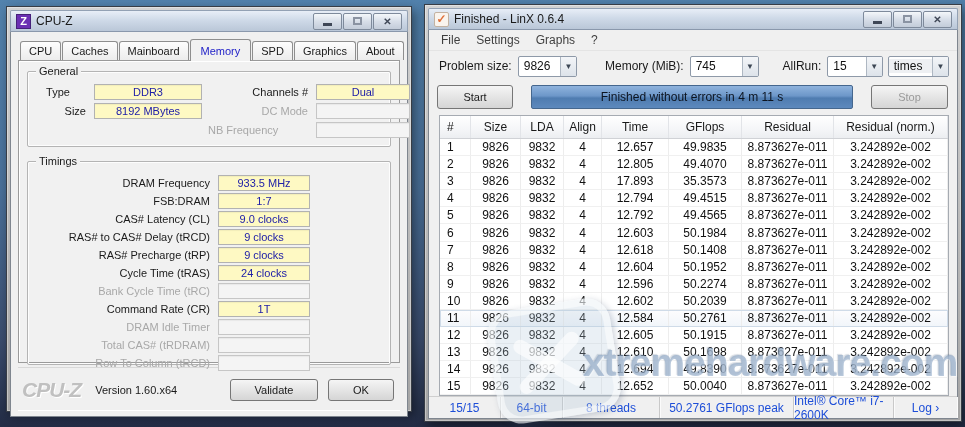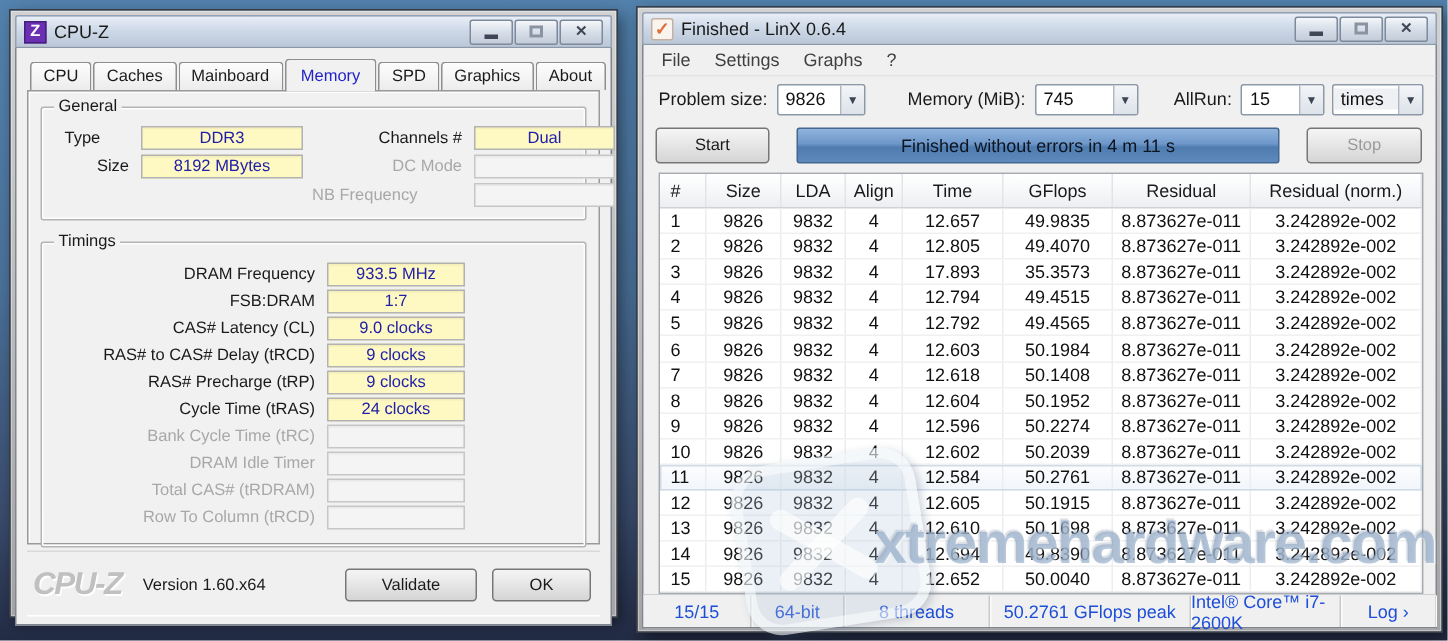--- a/index.html
+++ b/index.html
@@ -185,21 +185,21 @@
           <div class="tab">Mainboard</div>
           <div class="tab selected">Memory</div>
           <div class="tab">SPD</div>
           <div class="tab">Graphics</div>
           <div class="tab">About</div>
         </div>
       <div class="tabpage">
 
         <div class="groupbox" id="general-group">
           <span class="grouplabel">General</span>
-          <div class="g-abs glabel" style="left:15px;top:14px;width:52px;text-align:left;">Type</div>
+          <div class="g-abs glabel" style="left:4px;top:14px;width:52px;text-align:center;">Type</div>
           <div class="g-abs vbox" style="left:66px;top:12px;width:108px;">DDR3</div>
           <div class="g-abs glabel" style="left:180px;top:14px;width:100px;text-align:right;">Channels #</div>
           <div class="g-abs vbox" style="left:288px;top:12px;width:94px;">Dual</div>
           <div class="g-abs glabel" style="left:6px;top:33px;width:52px;text-align:right;">Size</div>
           <div class="g-abs vbox" style="left:66px;top:31px;width:108px;">8192 MBytes</div>
           <div class="g-abs glabel dis" style="left:180px;top:33px;width:100px;text-align:right;">DC Mode</div>
           <div class="g-abs vbox dis" style="left:288px;top:31px;width:94px;"></div>
           <div class="g-abs glabel dis" style="left:180px;top:52px;width:100px;text-align:left;">NB Frequency</div>
           <div class="g-abs vbox dis" style="left:288px;top:50px;width:94px;"></div>
         </div>
@@ -227,20 +227,24 @@
                 <div class="tlabel">RAS# Precharge (tRP)</div>
                 <div class="vbox">9 clocks</div>
               </div>
               <div class="trow">
                 <div class="tlabel">Cycle Time (tRAS)</div>
                 <div class="vbox">24 clocks</div>
               </div>
               <div class="trow">
                 <div class="tlabel dis">Bank Cycle Time (tRC)</div>
                 <div class="vbox dis"></div>
+              </div>
+              <div class="trow">
+                <div class="tlabel">Command Rate (CR)</div>
+                <div class="vbox">1T</div>
               </div>
               <div class="trow">
                 <div class="tlabel dis">DRAM Idle Timer</div>
                 <div class="vbox dis"></div>
               </div>
               <div class="trow">
                 <div class="tlabel dis">Total CAS# (tRDRAM)</div>
                 <div class="vbox dis"></div>
               </div>
               <div class="trow">

